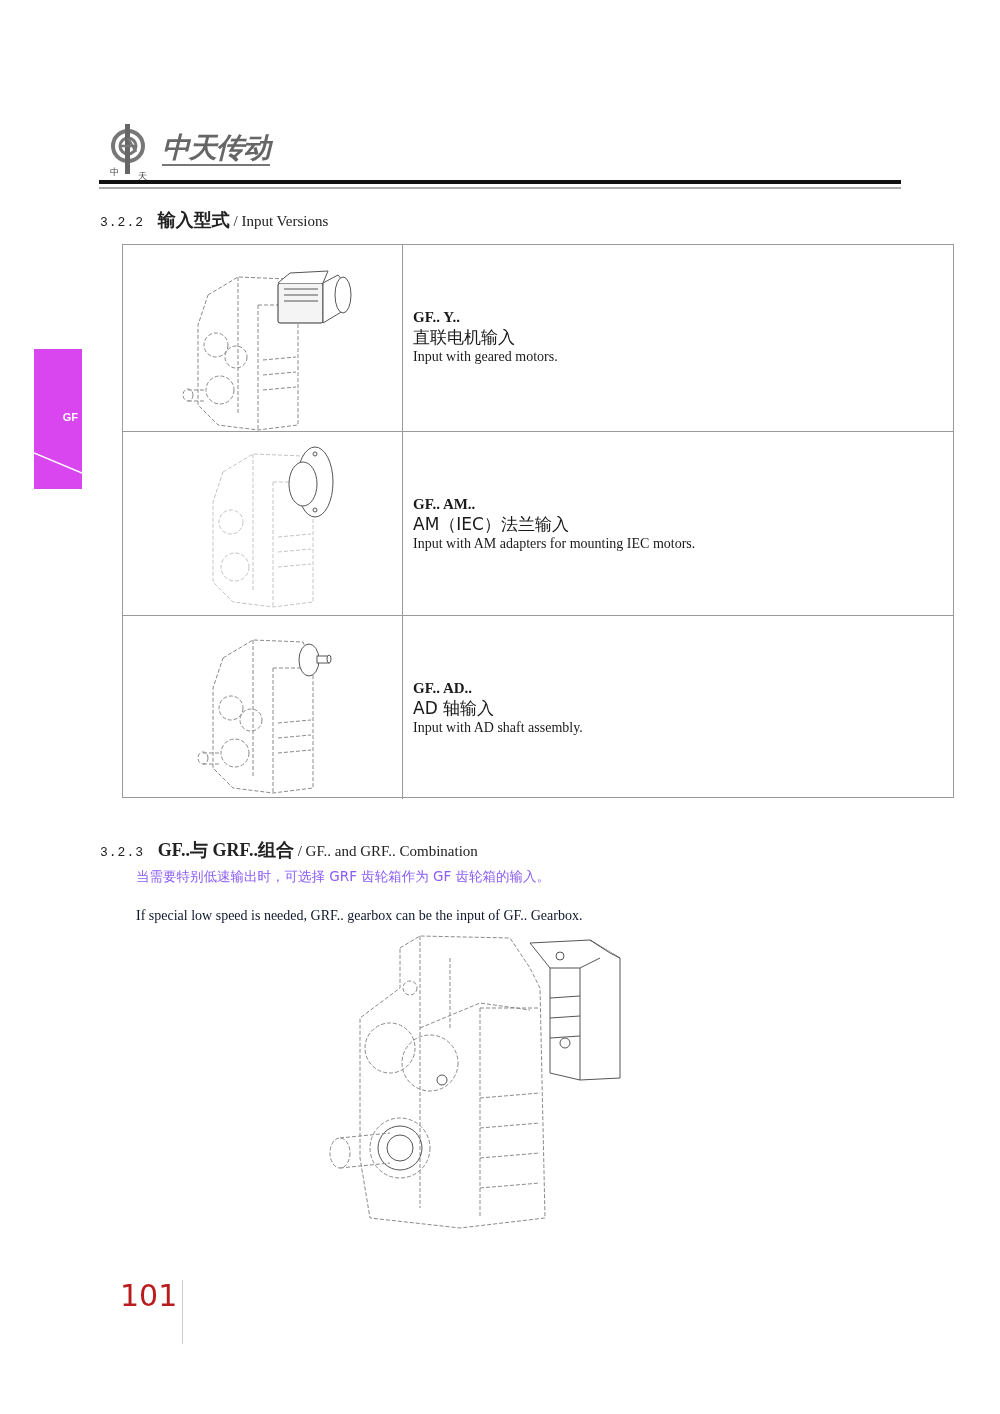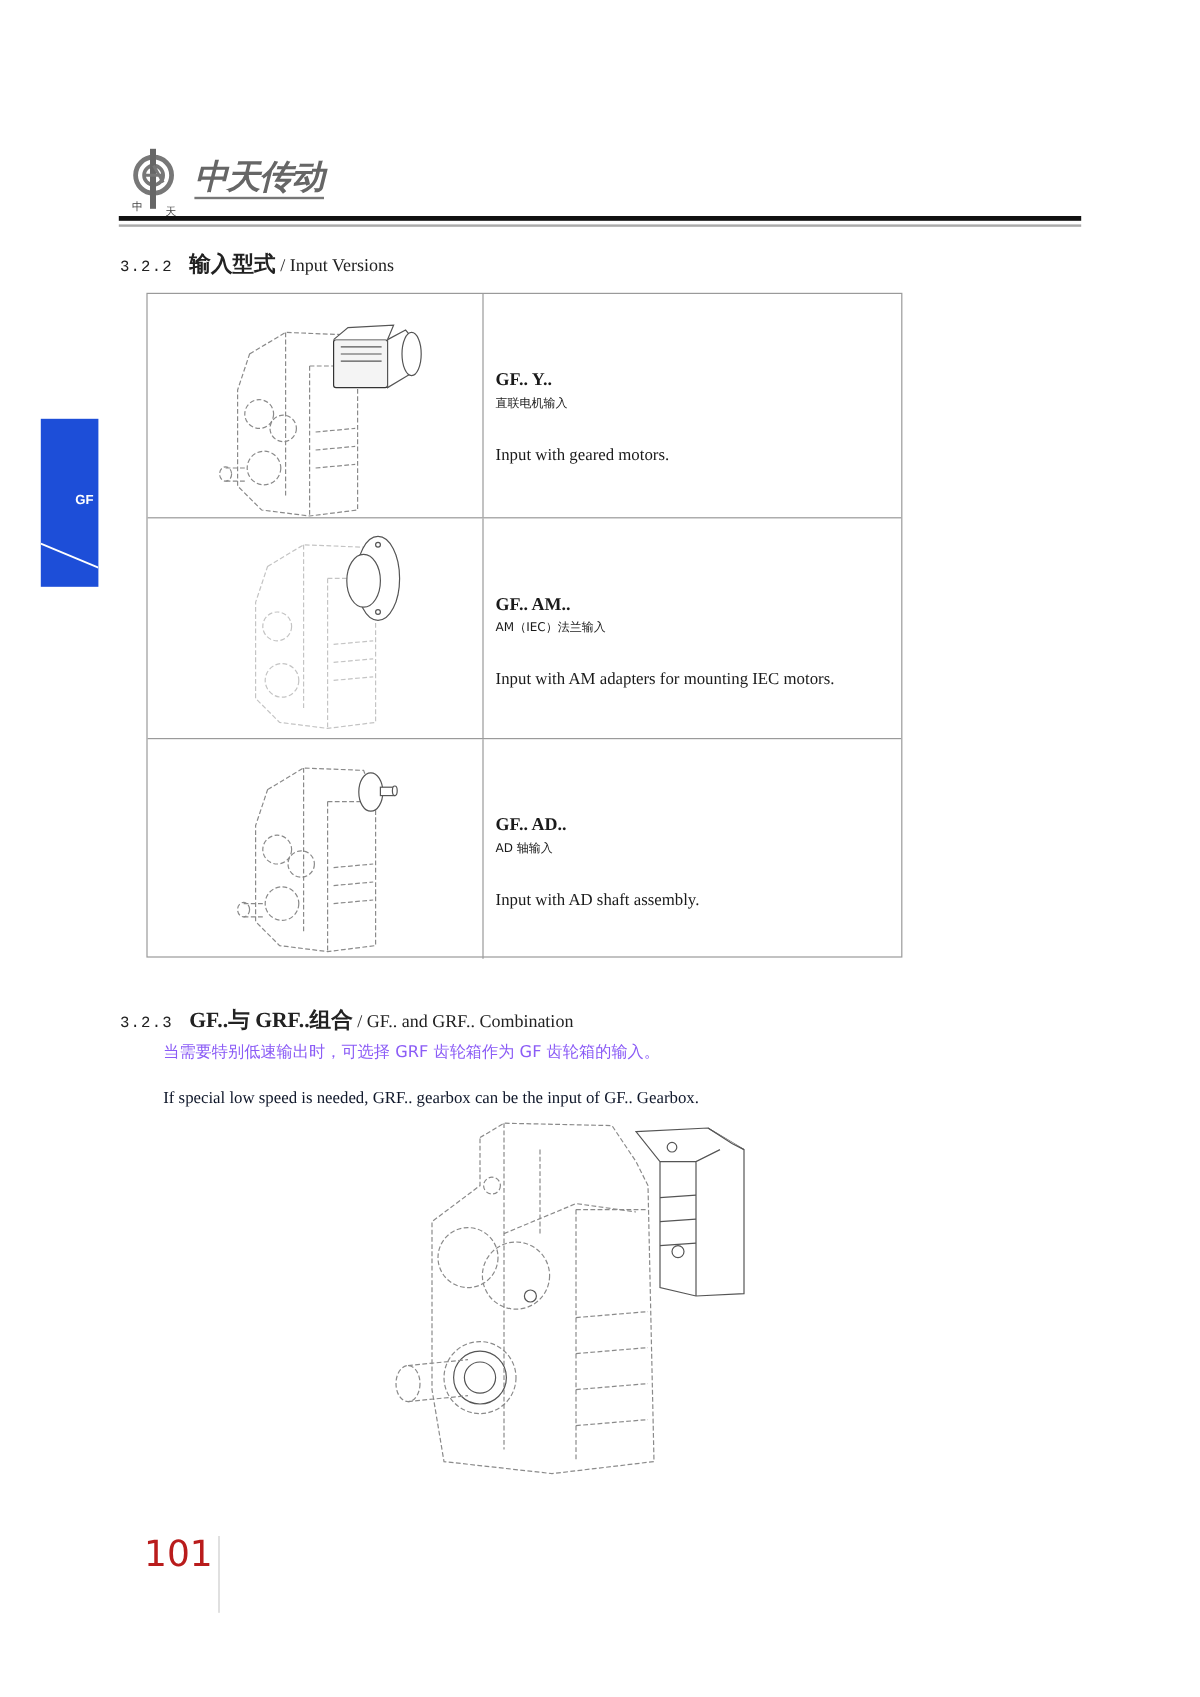--- a/index.html
+++ b/index.html
@@ -13,33 +13,33 @@
                font-size:28px; color:#666; letter-spacing:-1px; border-bottom:2px solid #777; line-height:30px; padding-bottom:1px;}
   .rule-thick { left:99px; top:180px; width:802px; height:4px; background:#111; }
   .rule-thin { left:99px; top:187px; width:802px; height:2px; background:#aaa; }
 
   
   .sec-head { font-size:15px; color:#222; white-space:nowrap; }
   .sec-num { font-family:"Liberation Mono","DejaVu Sans Mono", monospace; font-size:13px; letter-spacing:1px; margin-right:10px;text-align:right;}
   .sec-zh { font-family:"DejaVu Sans", sans-serif; font-weight:bold; font-size:18px; }
 
   
-  .side-tab { left:34px; top:349px; width:48px; height:140px; background:#1d4ed8; overflow:hidden; }
+  .side-tab { left:34px; top:349px; width:48px; height:140px; background:#d946ef; overflow:hidden; }
   .side-tab-label { position:absolute; right:4px; top:62px; color:#fff; font-family:"Liberation Sans", sans-serif; font-weight:bold; font-size:11px; }
   .side-tab svg { position:absolute; left:0; top:0; }
 
   
-  .io-table { left:122px; top:244px; width:630px; height:554px; border:1px solid #9a9a9a; box-sizing:border-box;padding-left:47px; }
+  .io-table { left:122px; top:244px; width:832px; height:554px; border:1px solid #9a9a9a; box-sizing:border-box;padding-left:47px; }
   .io-row { position:absolute; left:0; width:100%; box-sizing:border-box; }
   .io-row + .io-row { border-top:1px solid #9a9a9a; }
   .io-img { position:absolute; left:0; top:0; width:280px; height:100%; border-right:1px solid #9a9a9a; box-sizing:border-box; }
   .io-text { position:absolute; left:290px; font-size:14px; line-height:20px; }
   .io-code { font-weight:bold; font-size:15px; }
-  .io-zh { font-family:"DejaVu Sans", sans-serif; font-size:10px; }
-  .io-en { font-size:14px;margin-top:23px; }
+  .io-zh { font-family:"DejaVu Sans", sans-serif; font-size:17px; }
+  .io-en { font-size:14px; }
 
   
   .p-zh { left:136px; top:868px; font-family:"DejaVu Sans", sans-serif; font-size:13.5px; color:#8b5cf6; white-space:nowrap; }
   .p-en { left:136px; top:908px; font-size:14px; color:#0f172a; white-space:nowrap; }
 
   .big-drawing { left:320px; top:928px; width:330px; height:310px; }
 
   .page-num { left:120px; top:1278px; font-family:"DejaVu Sans", sans-serif; font-size:30px; color:#b91c1c; }
   .page-rule { left:182px; top:1280px; width:1px; height:64px; background:#ccc; }
 

